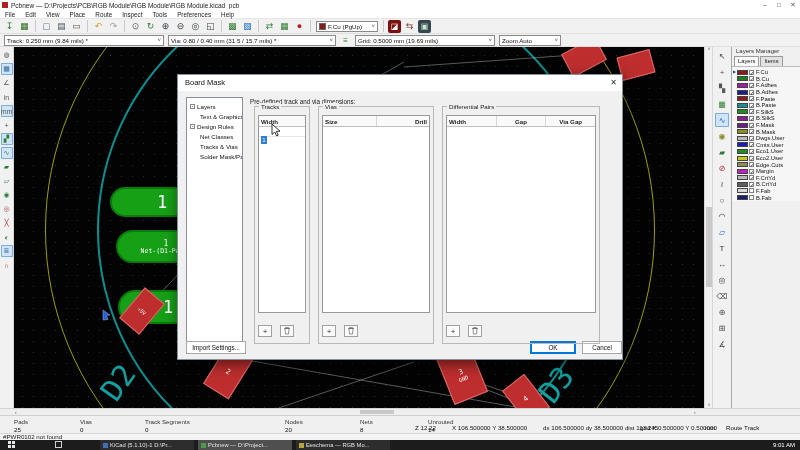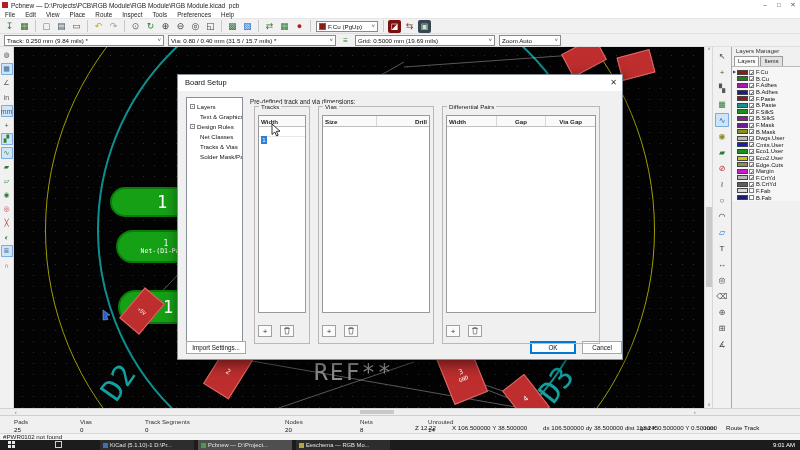--- a/index.html
+++ b/index.html
@@ -210,21 +210,20 @@
       <div class="tcirc"></div>
       <svg class="rats" xmlns="http://www.w3.org/2000/svg">
           <line x1="150" y1="400" x2="400" y2="315" stroke="#e6e6e6" stroke-width="0.5" opacity="0.75"></line>
           <line x1="215" y1="310" x2="530" y2="365" stroke="#e6e6e6" stroke-width="0.5" opacity="0.75"></line>
           <line x1="440" y1="330" x2="620" y2="400" stroke="#e6e6e6" stroke-width="0.5" opacity="0.75"></line>
           <line x1="128" y1="265" x2="210" y2="180" stroke="#e6e6e6" stroke-width="0.5" opacity="0.75"></line>
           <line x1="390" y1="20" x2="560" y2="8" stroke="#e6e6e6" stroke-width="0.5" opacity="0.75"></line>
           <line x1="205" y1="120" x2="390" y2="15" stroke="#e6e6e6" stroke-width="0.5" opacity="0.75"></line>
           <line x1="448" y1="330" x2="512" y2="352" stroke="#e6e6e6" stroke-width="0.5" opacity="0.75"></line>
         </svg>
-      <div class="ctext ref">REF**</div>
       <div class="ctext d2">D2</div>
       <div class="ctext d3">D3</div>
       <svg class="bluecur" width="10" height="12" xmlns="http://www.w3.org/2000/svg">
         <path d="M1,11 L1,1 L8,6 L4.5,6.5 L6,10.5 Z" fill="#2b5fd0" stroke="#7ea4e8" stroke-width="0.6"></path>
       </svg>
     <div class="gpad" style="left: 96px; top: 140px; width: 104px; height: 30px;">
           <div class="gp-b">1</div>
         </div>
         <div class="gpad" style="left: 102px; top: 183px; width: 100px; height: 33px;">
           <div class="gp-s">1</div>
@@ -473,21 +472,21 @@
         <span class="tklb">Pcbnew — D:\Project...</span>
       </div>
       <div class="tkbtn" style="left: 296px;">
         <i class="tkic" style="background: rgb(181, 165, 63);"></i>
         <span class="tklb">Eeschema — RGB Mo...</span>
       </div>
     </div>
 
   <div class="dialog">
     <div class="dtitle">
-      <span>Board Setup</span>
+      <span>Board Mask</span>
       <span class="dclose">✕</span>
     </div>
     <div class="dtree">
         <div class="trow">
           <i class="texp">-</i>
           <span>Layers</span>
         </div>
         <div class="trow child">
           <span>Text &amp; Graphics</span>
         </div>

